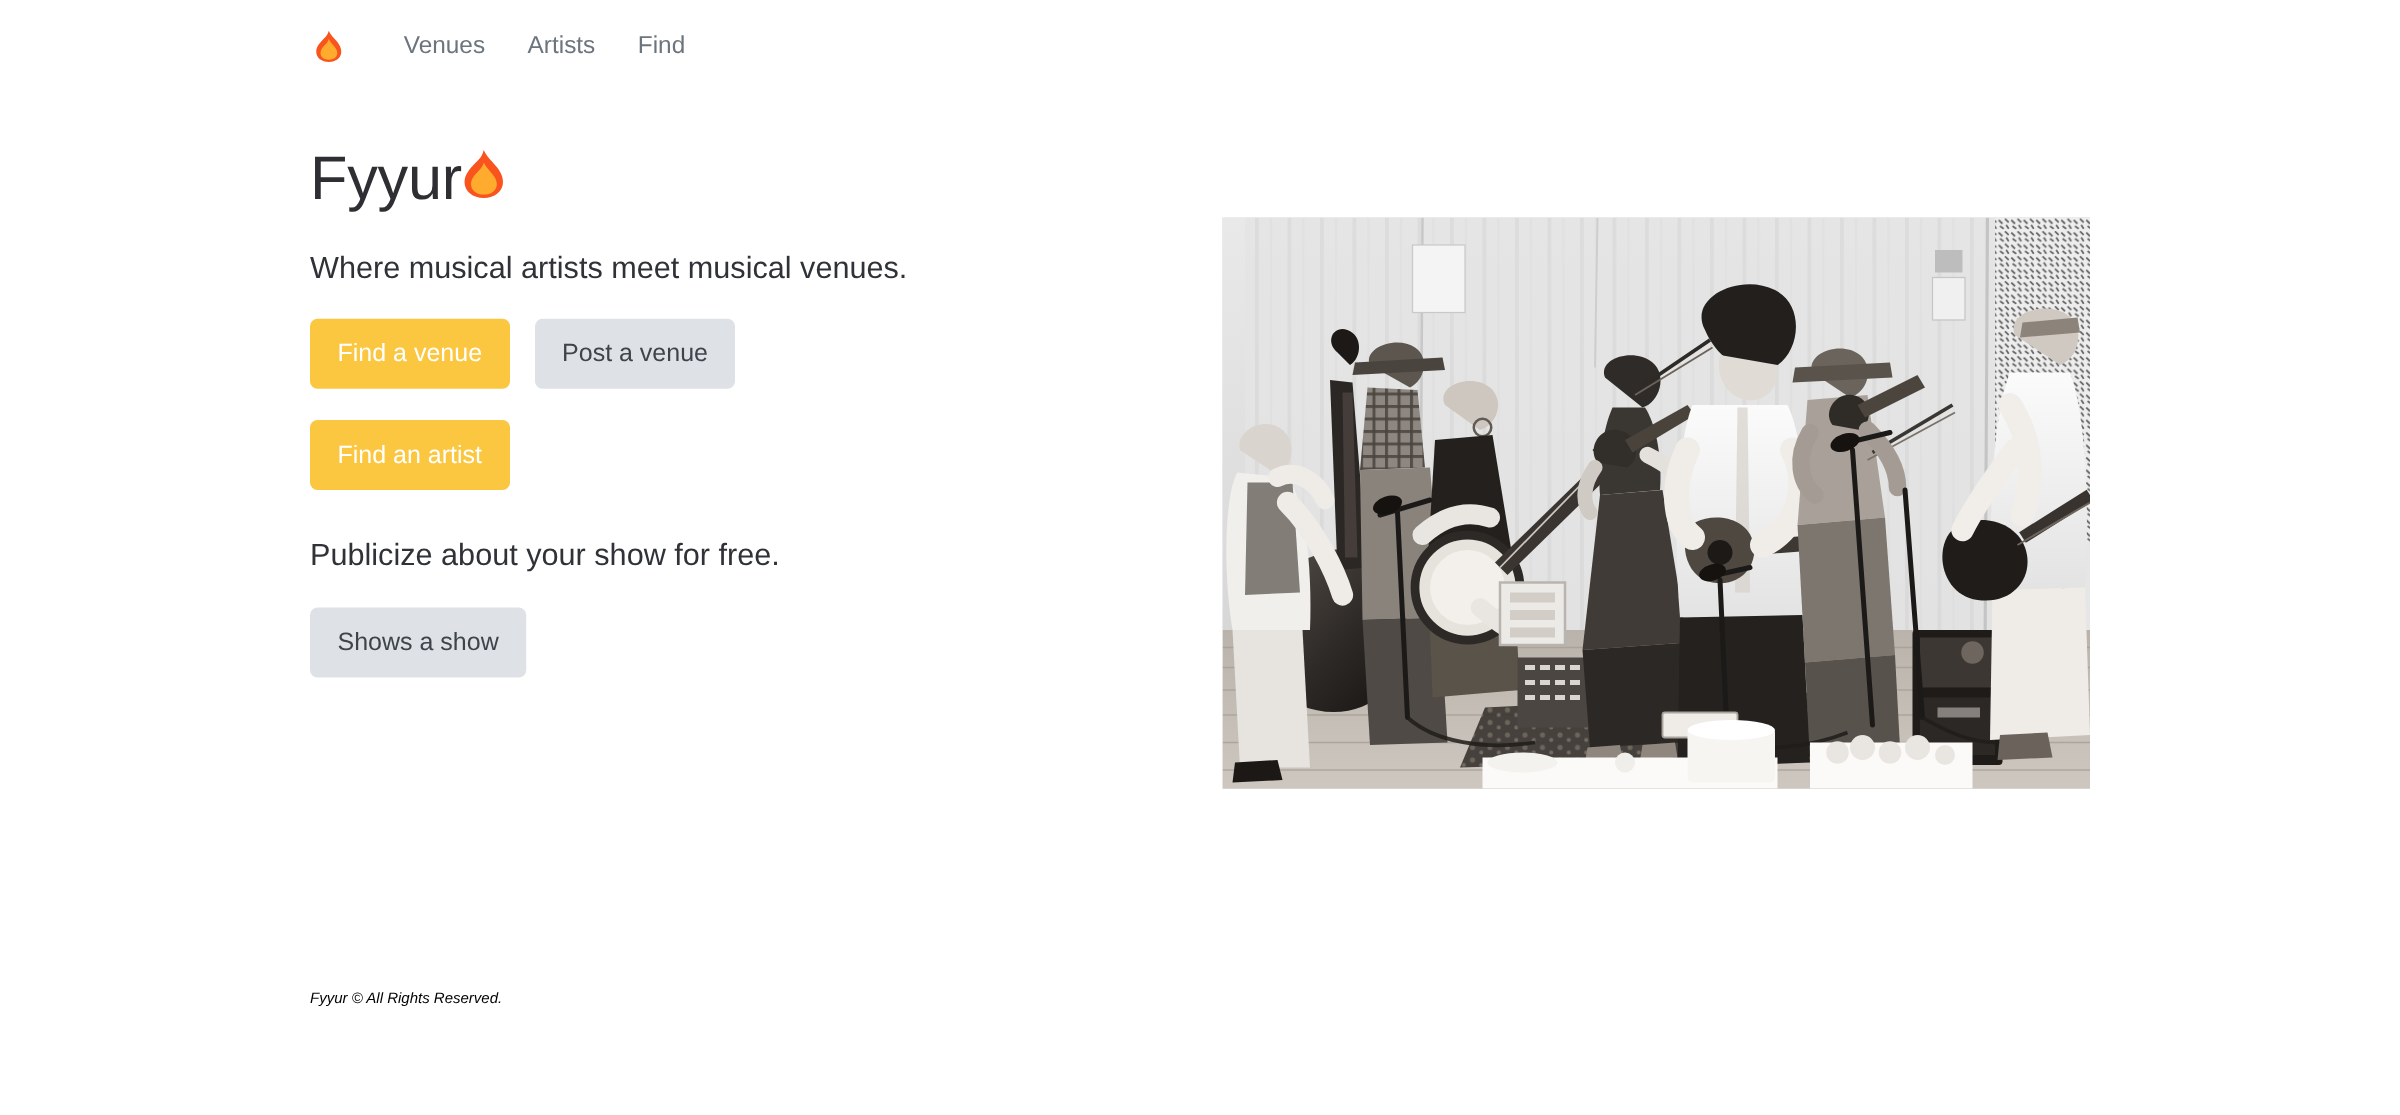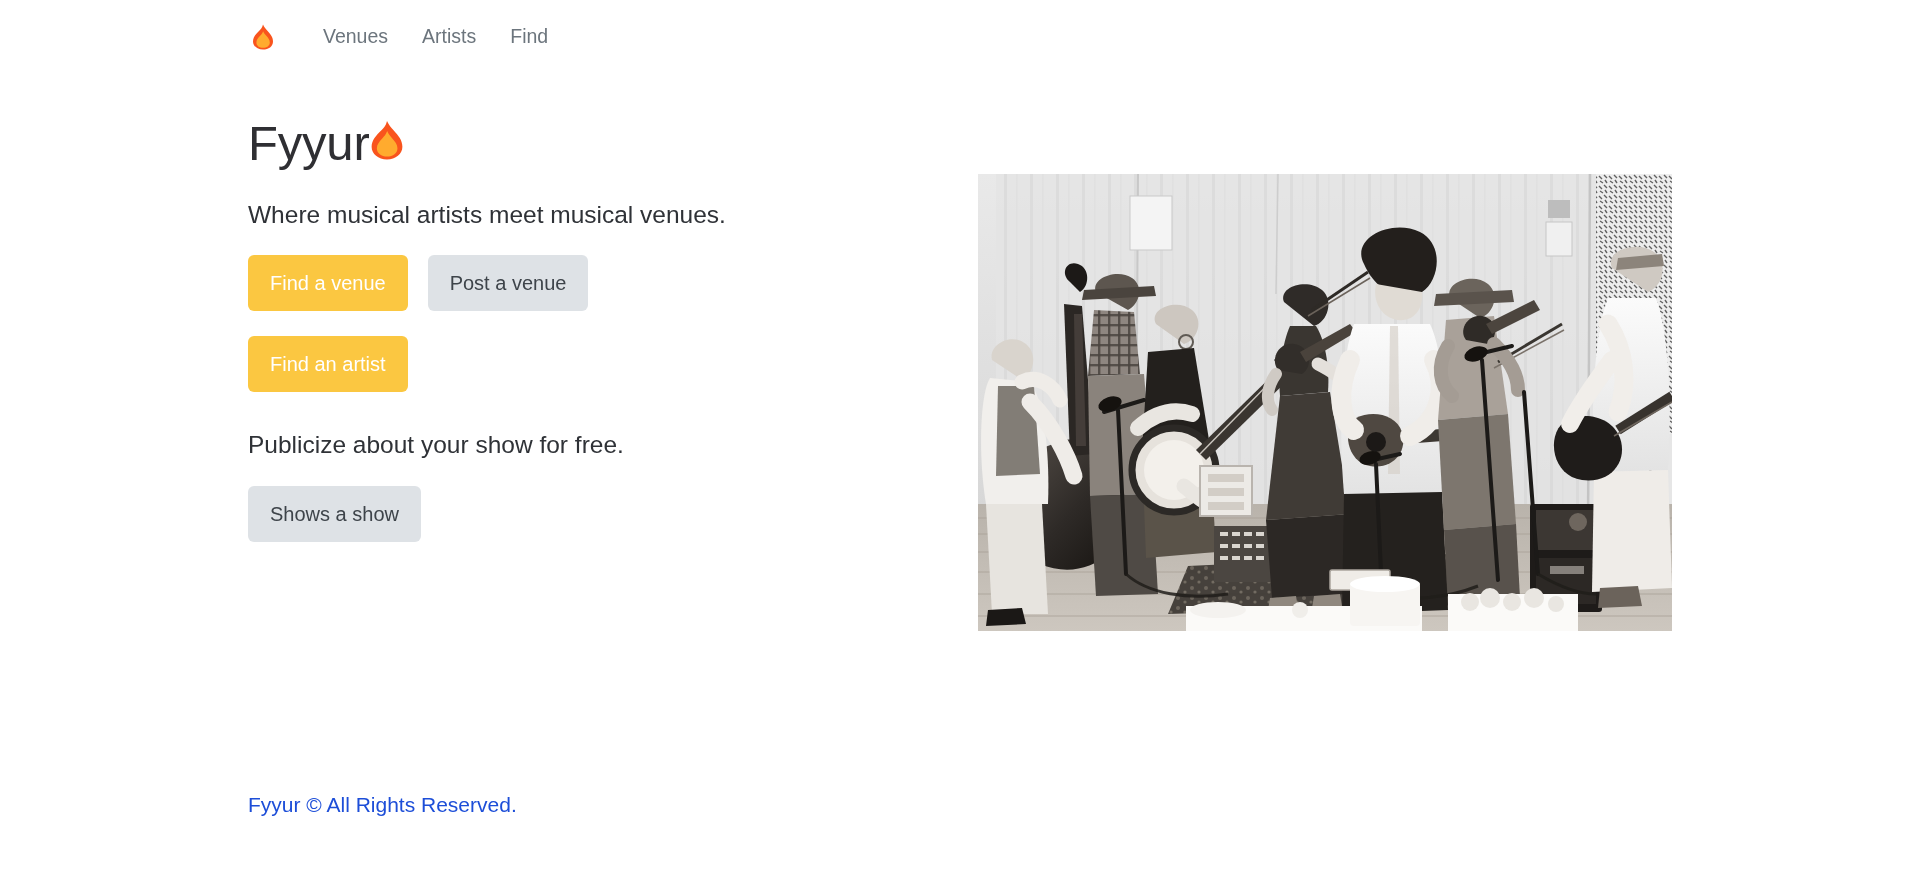--- a/index.html
+++ b/index.html
@@ -167,23 +167,24 @@
     left: 0;
     bottom: 0;
     width: 1920px;
     height: 140px;
     padding-left: 248px;
     padding-top: 38px;
     background: #ffffff;
   }
   .footer-text {
     margin: 0;
-    font-size: 21px;
+    font-size: 12px;
     line-height: 1.4;
-    color: #1d4ed8;
+    color: #000000;
+    font-style: italic;
   }
 </style>
 </head>
 <body>
 
 <div class="page">
 
   <nav class="navbar">
     <a class="navbar-brand" href="#">
       <span>

